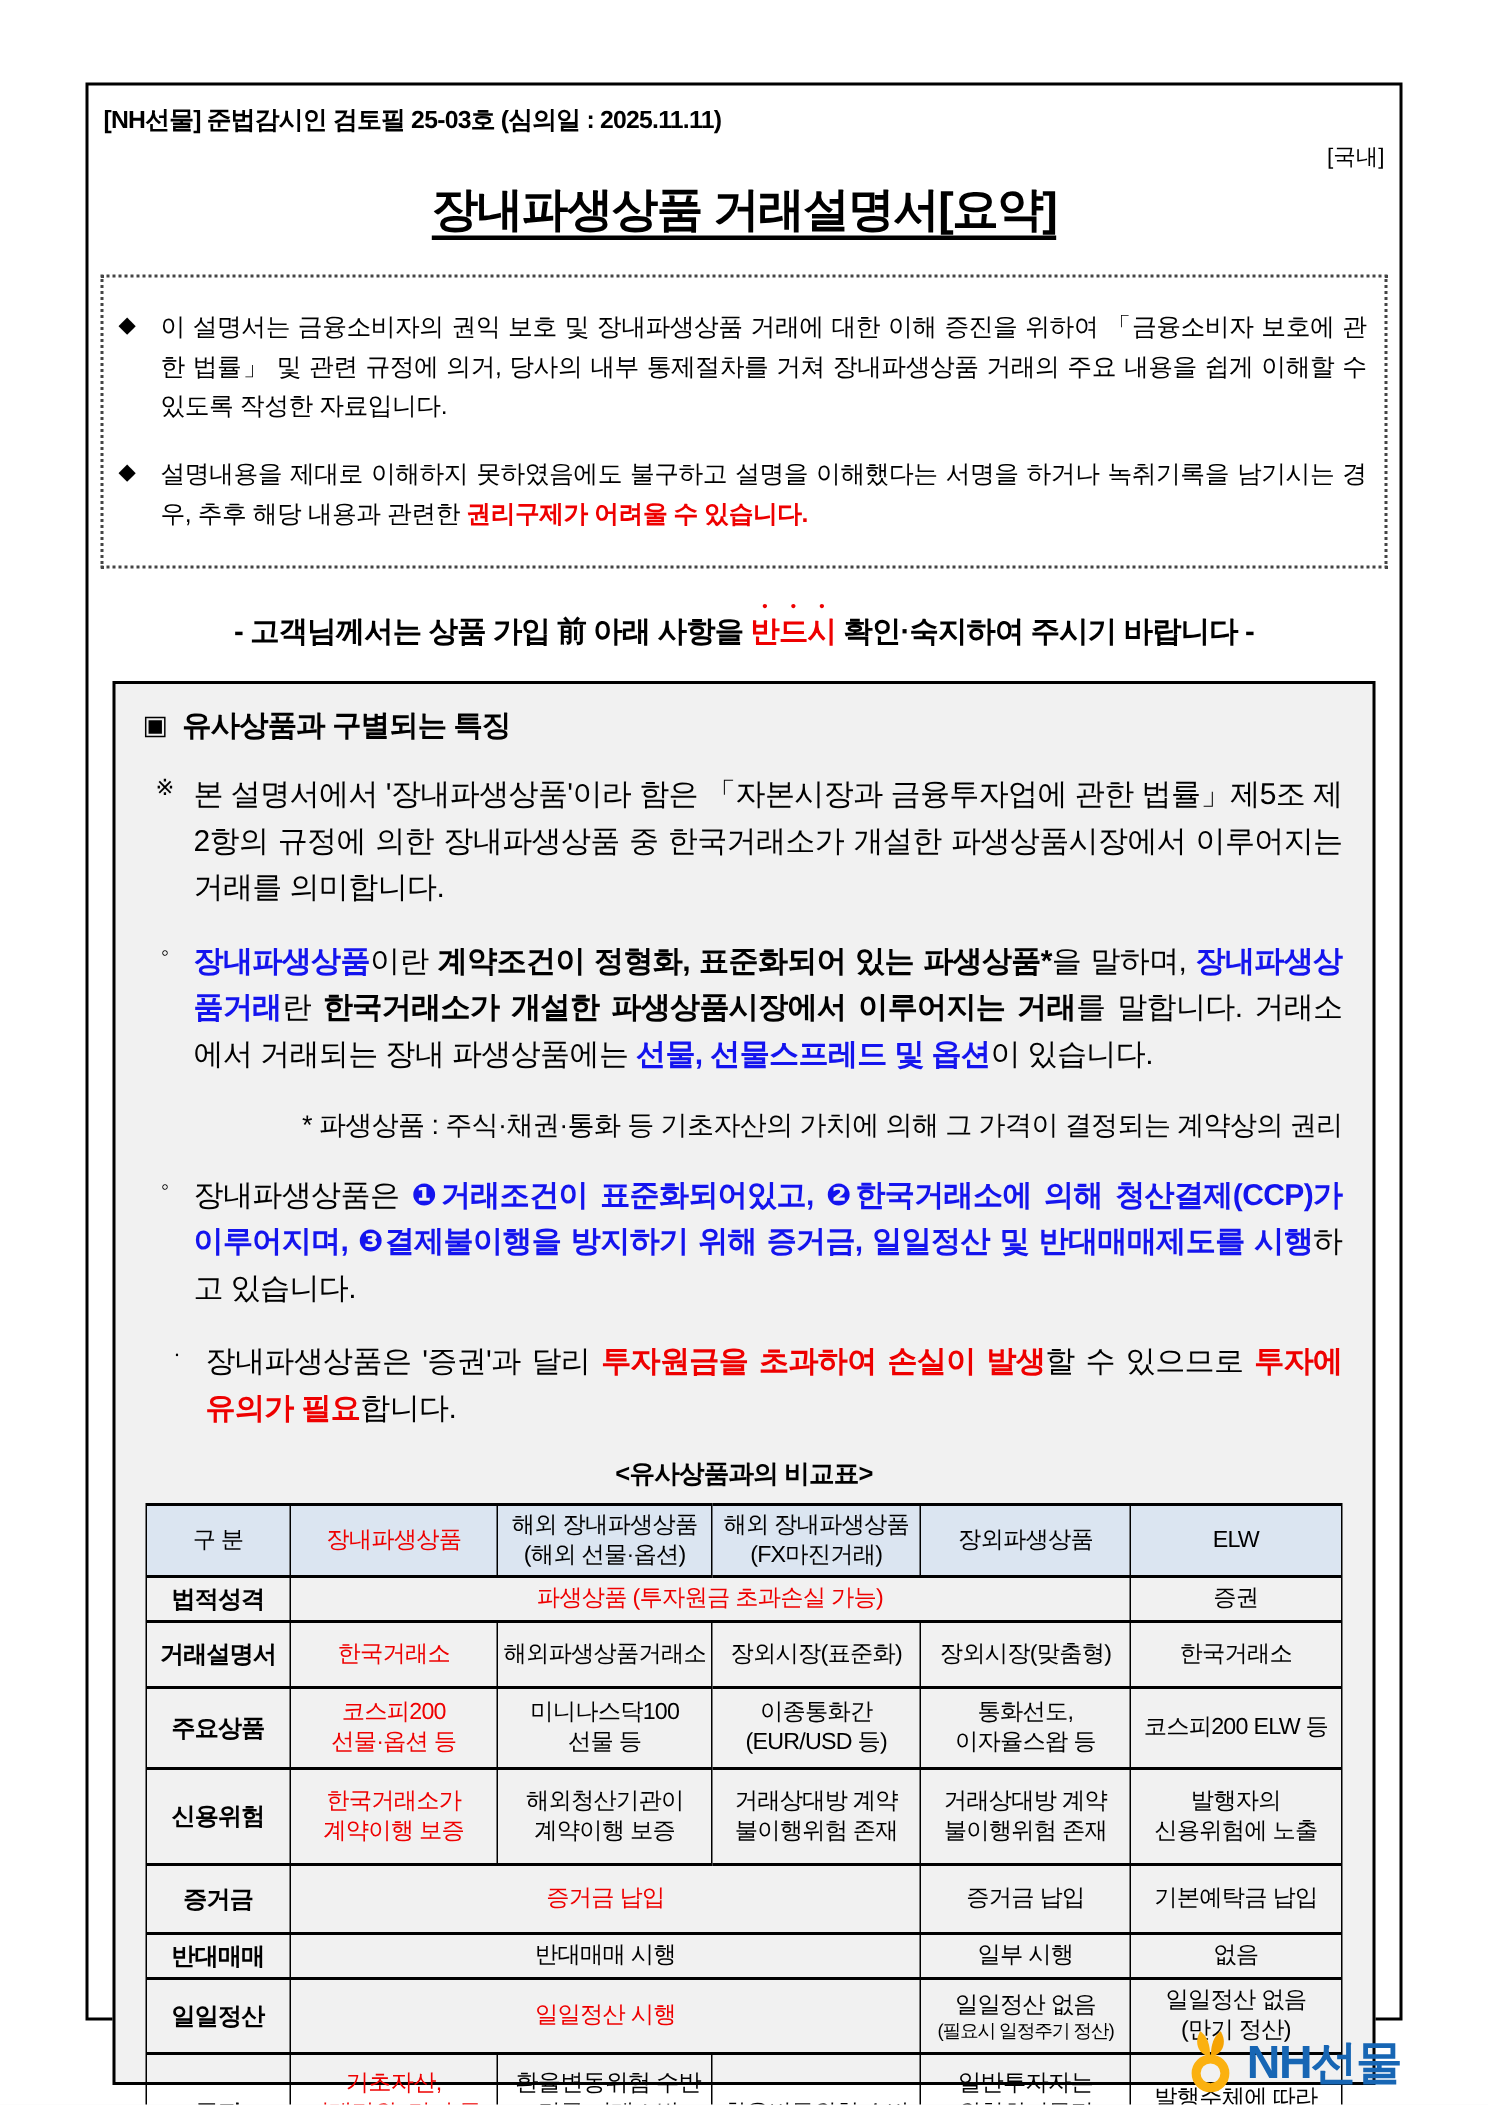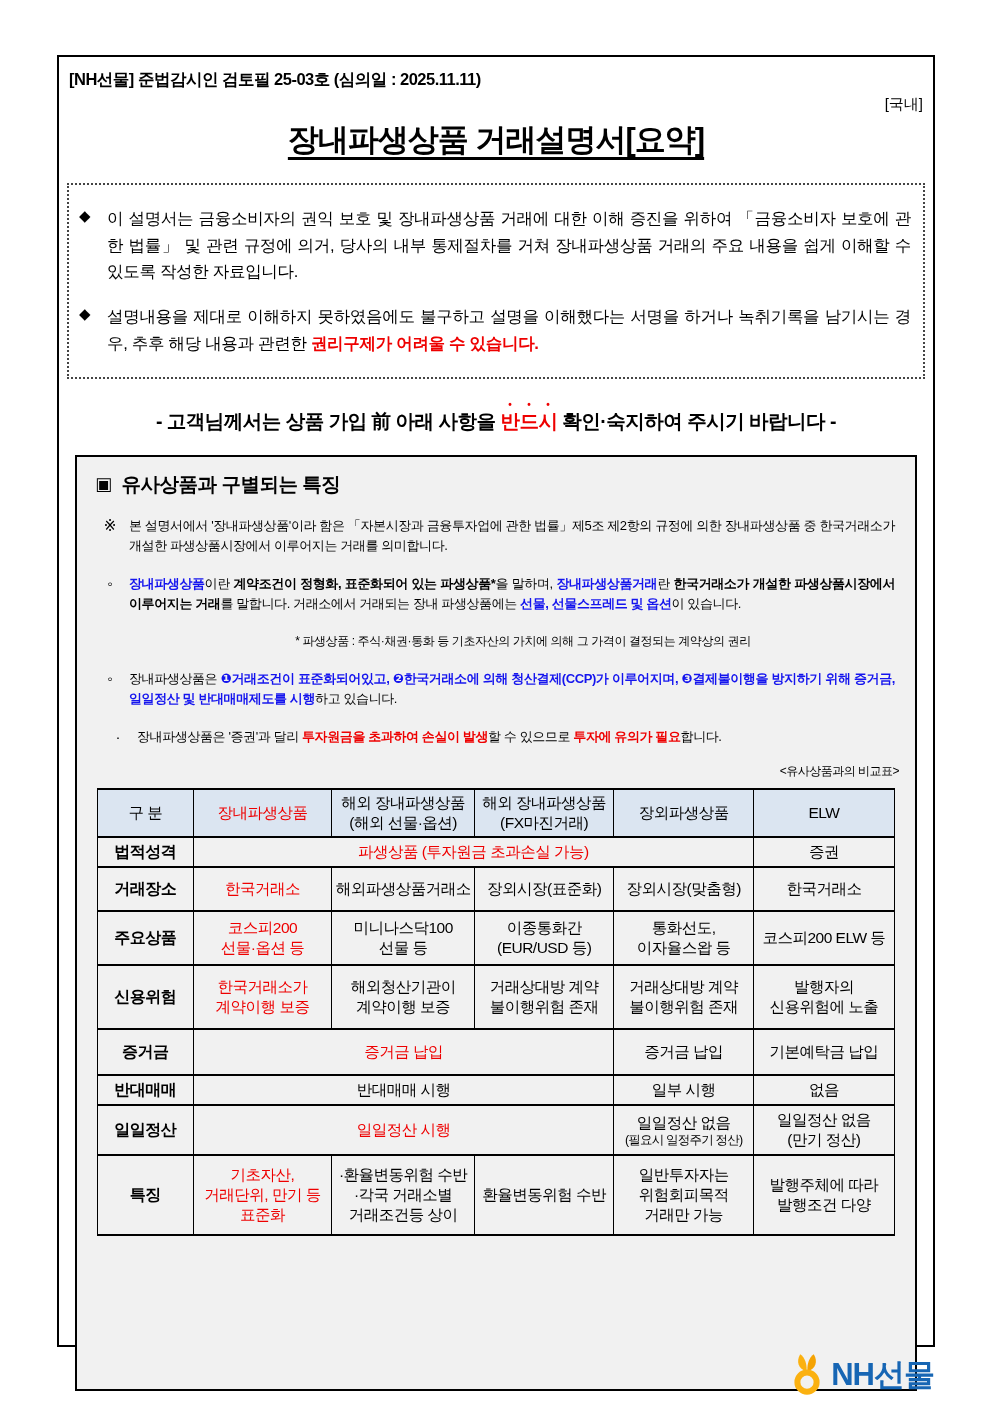--- a/index.html
+++ b/index.html
@@ -33,32 +33,32 @@
   .notice-line{text-align:center;font-size:19.5px;font-weight:800;margin-top:20px;letter-spacing:-0.5px;}
 
   .feature-box{margin:20px 10px 0 10px;background:var(--secbg);border:2px solid #000;
     padding:12px 16px 22px 16px;height:936px;}
   .section-title{font-size:19.5px;font-weight:800;letter-spacing:-0.5px;margin:2px 0 4px 2px;
     display:flex;align-items:center;gap:10px;}
   .section-title .marker{font-size:18px;}
 
   .para{display:flex;gap:8px;margin:18px 4px 0 6px;}
   .para .bullet{flex:none;width:22px;text-align:center;font-size:15px;padding-top:1px;}
-  .para .ptext{flex:1;font-size:13px;line-height:1.55;text-align:justify;letter-spacing:-0.4px;}
+  .para .ptext{flex:1;font-size:20px;line-height:1.55;text-align:justify;letter-spacing:-0.4px;}
   .para.note{margin-left:28px;}
-  .para.note .ptext{font-size:12px;text-align:center;}
+  .para.note .ptext{font-size:18px;text-align:right;}
   .para.dot-item{margin-left:14px;}
 
   .seg-b{font-weight:bold;}
   .seg-blue{font-weight:bold;color:var(--blue);}
   .seg-red{font-weight:bold;color:var(--red);}
   .seg-red-em{font-weight:800;color:var(--red);
     -webkit-text-emphasis:filled dot var(--red);text-emphasis:filled dot var(--red);}
 
-  .table-title{text-align:right;font-weight:400;font-size:12px;margin:16px 0 8px 0;letter-spacing:-0.5px;}
+  .table-title{text-align:center;font-weight:700;font-size:17px;margin:16px 0 8px 0;letter-spacing:-0.5px;}
 
   table.cmp{width:99%;margin:0 auto;border-collapse:collapse;table-layout:fixed;padding-left:28px;}
   table.cmp th,table.cmp td{border-left:1px solid #000;border-right:1px solid #000;
     border-top:2px solid #000;border-bottom:2px solid #000;
     text-align:center;vertical-align:middle;font-size:15.5px;letter-spacing:-0.5px;
     padding:2px 1px;font-weight:normal;}
   table.cmp thead th{background:var(--thbg);}
   table.cmp th.row-label{font-weight:bold;font-size:16px;}
   .cell-main{display:block;white-space:pre-line;line-height:1.3;}
   .cell-sub{display:block;font-size:12.5px;line-height:1.15;letter-spacing:-0.8px;}
@@ -157,21 +157,21 @@
           <tr style="height: 30px;">
             <th class="row-label">법적성격</th>
             <td colspan="4" class="c-red">
               <span class="cell-main">파생상품 (투자원금 초과손실 가능)</span>
             </td>
             <td>
               <span class="cell-main">증권</span>
             </td>
           </tr>
           <tr style="height: 44px;">
-            <th class="row-label">거래장소</th>
+            <th class="row-label">거래설명서</th>
             <td class="c-red">
               <span class="cell-main">한국거래소</span>
             </td>
             <td>
               <span class="cell-main">해외파생상품거래소</span>
             </td>
             <td>
               <span class="cell-main">장외시장(표준화)</span>
             </td>
             <td>

